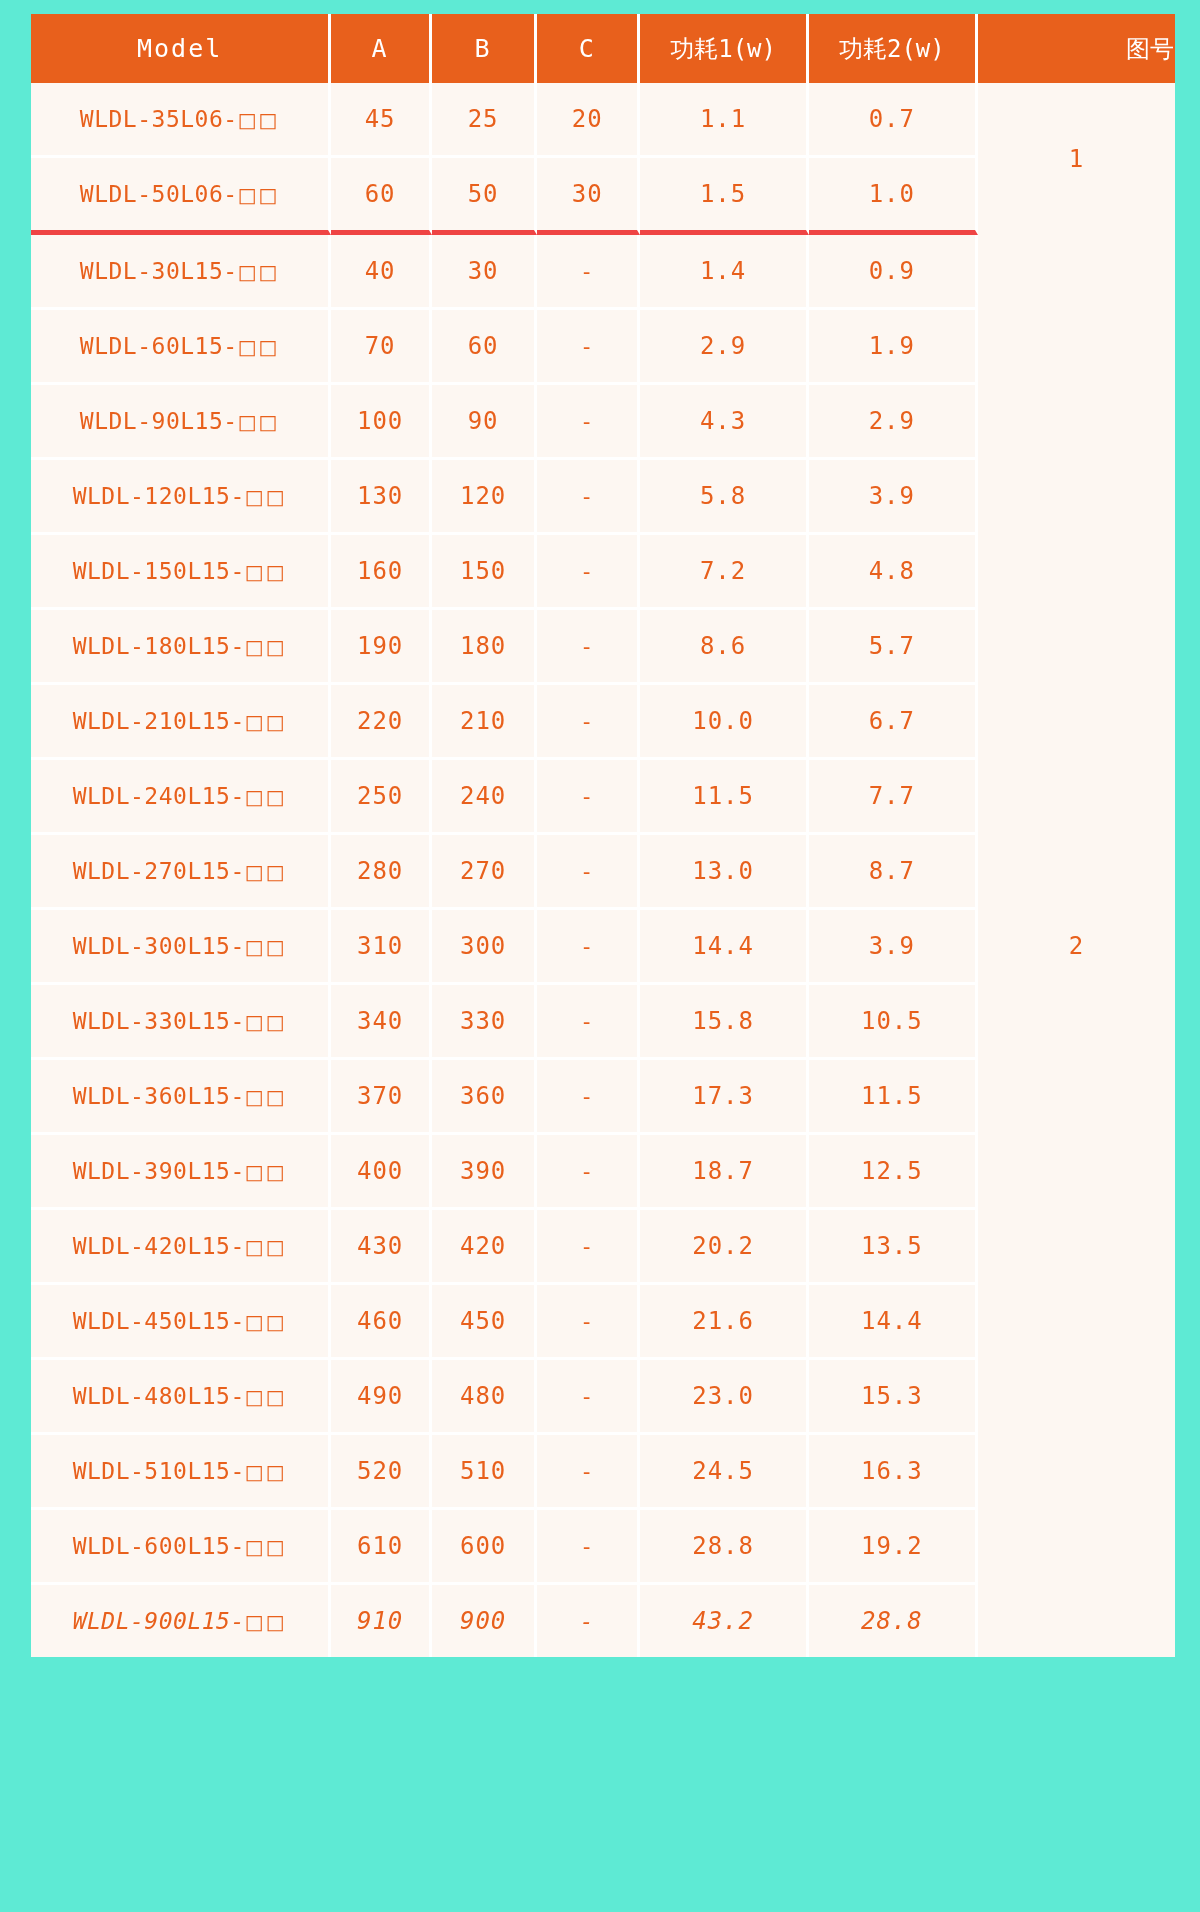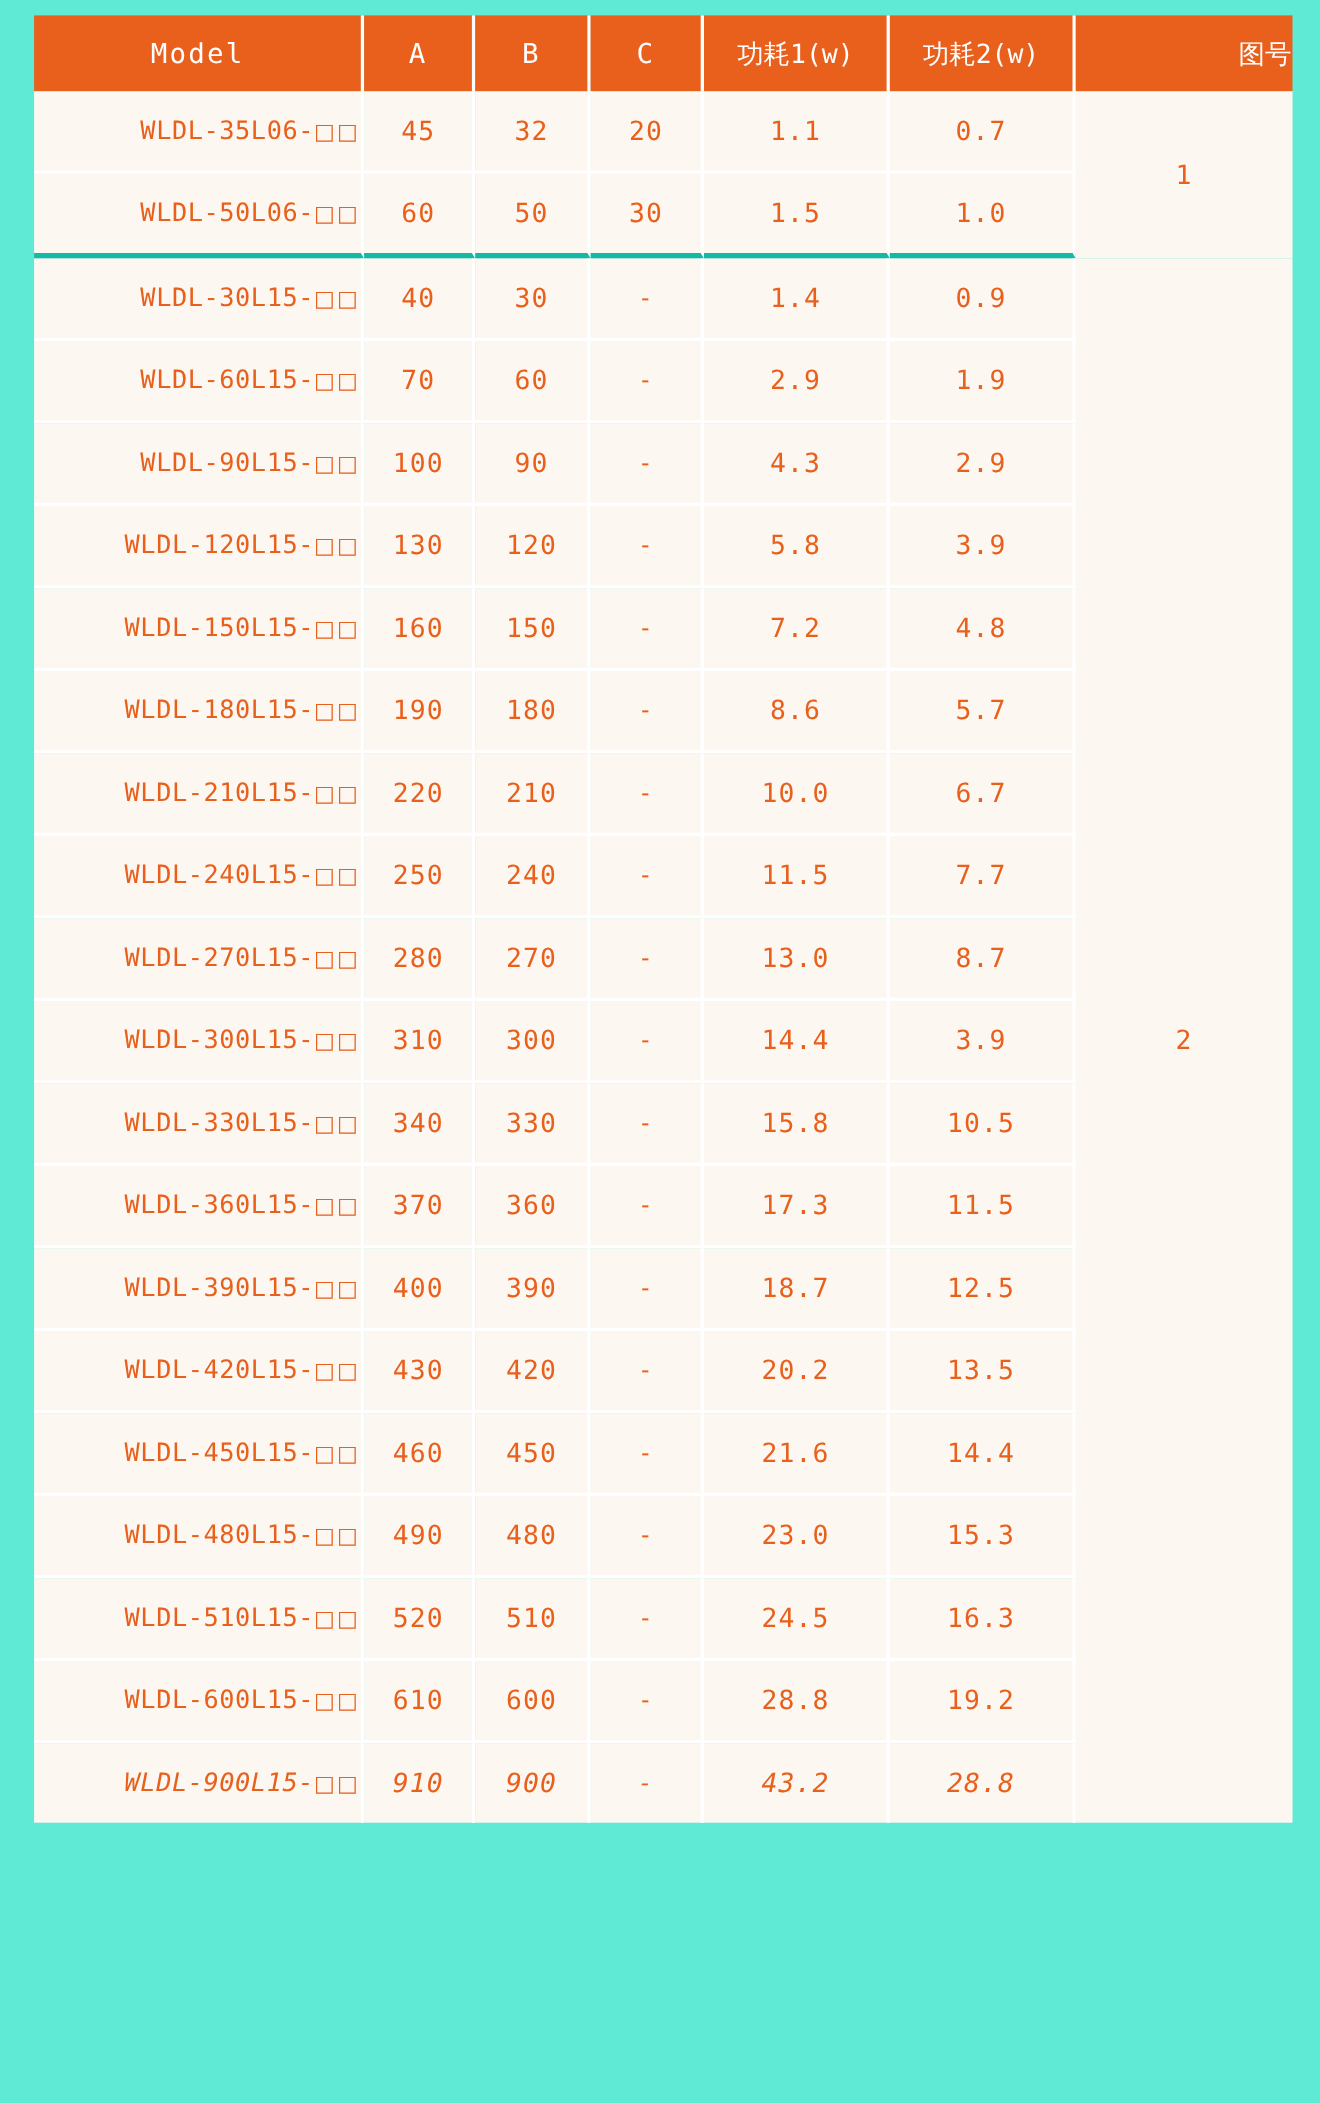--- a/index.html
+++ b/index.html
@@ -42,33 +42,32 @@
     vertical-align:middle;
     height:70px;
     border-right:3px solid #ffffff;
     border-bottom:3px solid #ffffff;
     letter-spacing:1px;
     white-space:nowrap;
   }
   .td.model{
     font-size:23px;
     letter-spacing:0.5px;
-    text-align:right;
   }
   .td.figcol{
     border-right:none;
     font-size:24px;
     border-bottom:none;
     background:#FDF7F2;
   }
   .td.dash{font-size:22px;}
 
   
   .grp-end .td{
-    border-bottom:5px solid #14b8a6;
+    border-bottom:5px solid #ef4444;
   }
 
   .last-row .td{border-bottom:none;font-style:italic;}
 
   
   .c-model{width:274px;}
   .c-a{width:92px;}
   .c-b{width:96px;}
   .c-c{width:94px;}
   .c-p1{width:154px;}
@@ -103,21 +102,21 @@
           <th class="th">C</th>
           <th class="th cn">功耗1(w)</th>
           <th class="th cn">功耗2(w)</th>
           <th class="th cn">图号</th>
         </tr>
     </thead>
     <tbody id="table-body">
         <tr>
           <td class="td model">WLDL-35L06-<span class="tofu">□□</span></td>
           <td class="td">45</td>
-          <td class="td">32</td>
+          <td class="td">25</td>
           <td class="td">20</td>
           <td class="td">1.1</td>
           <td class="td">0.7</td>
           <td class="td figcol" rowspan="2">1</td>
         </tr>
         <tr class="grp-end">
           <td class="td model">WLDL-50L06-<span class="tofu">□□</span></td>
           <td class="td">60</td>
           <td class="td">50</td>
           <td class="td">30</td>

